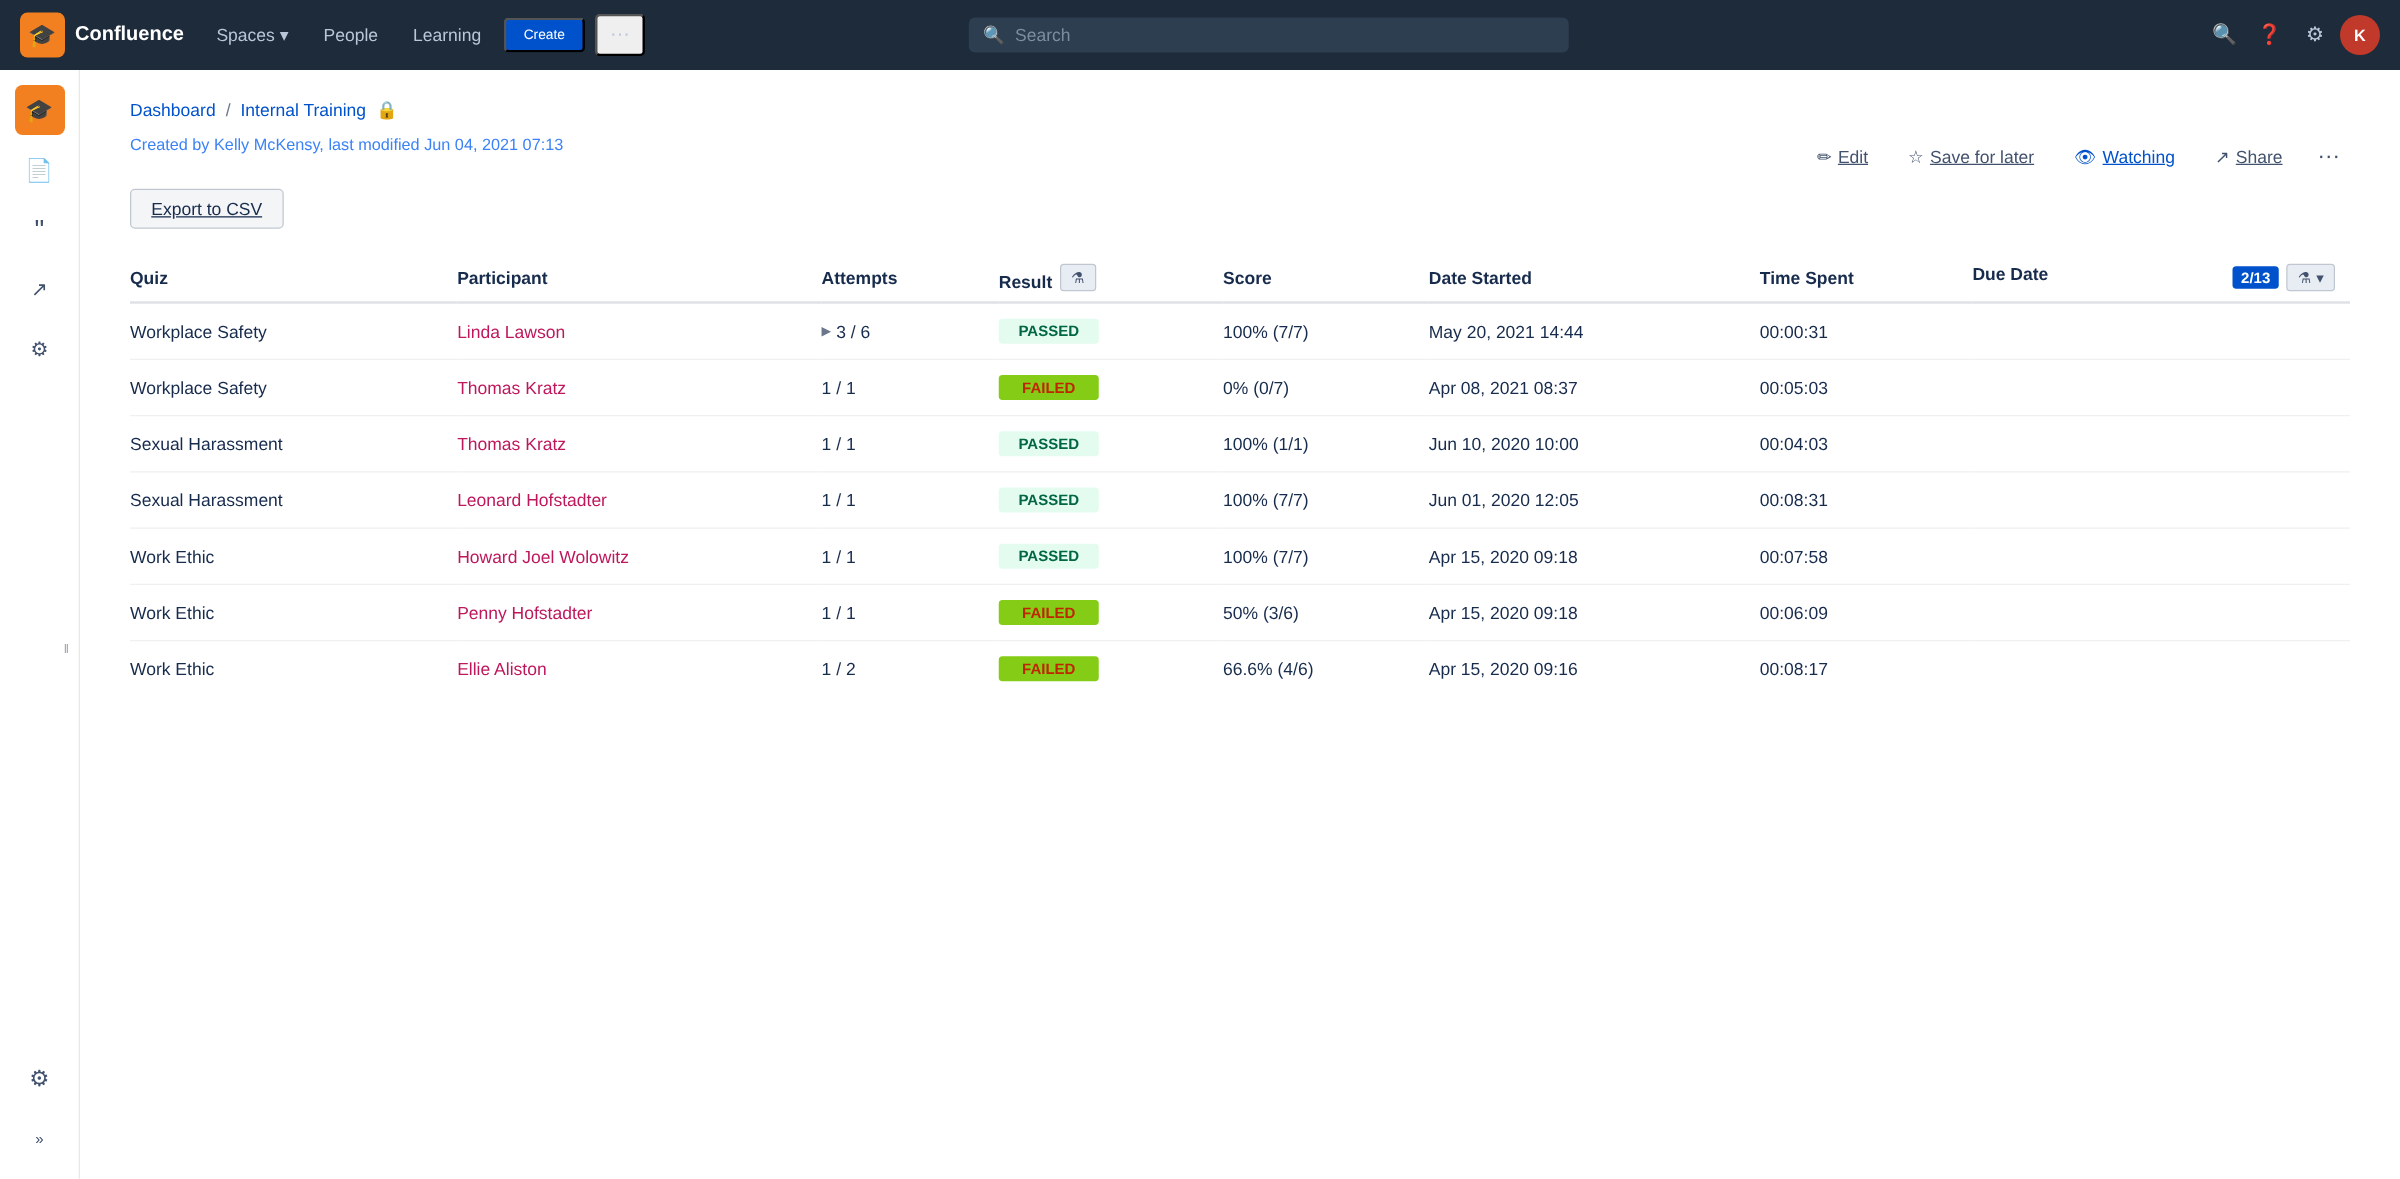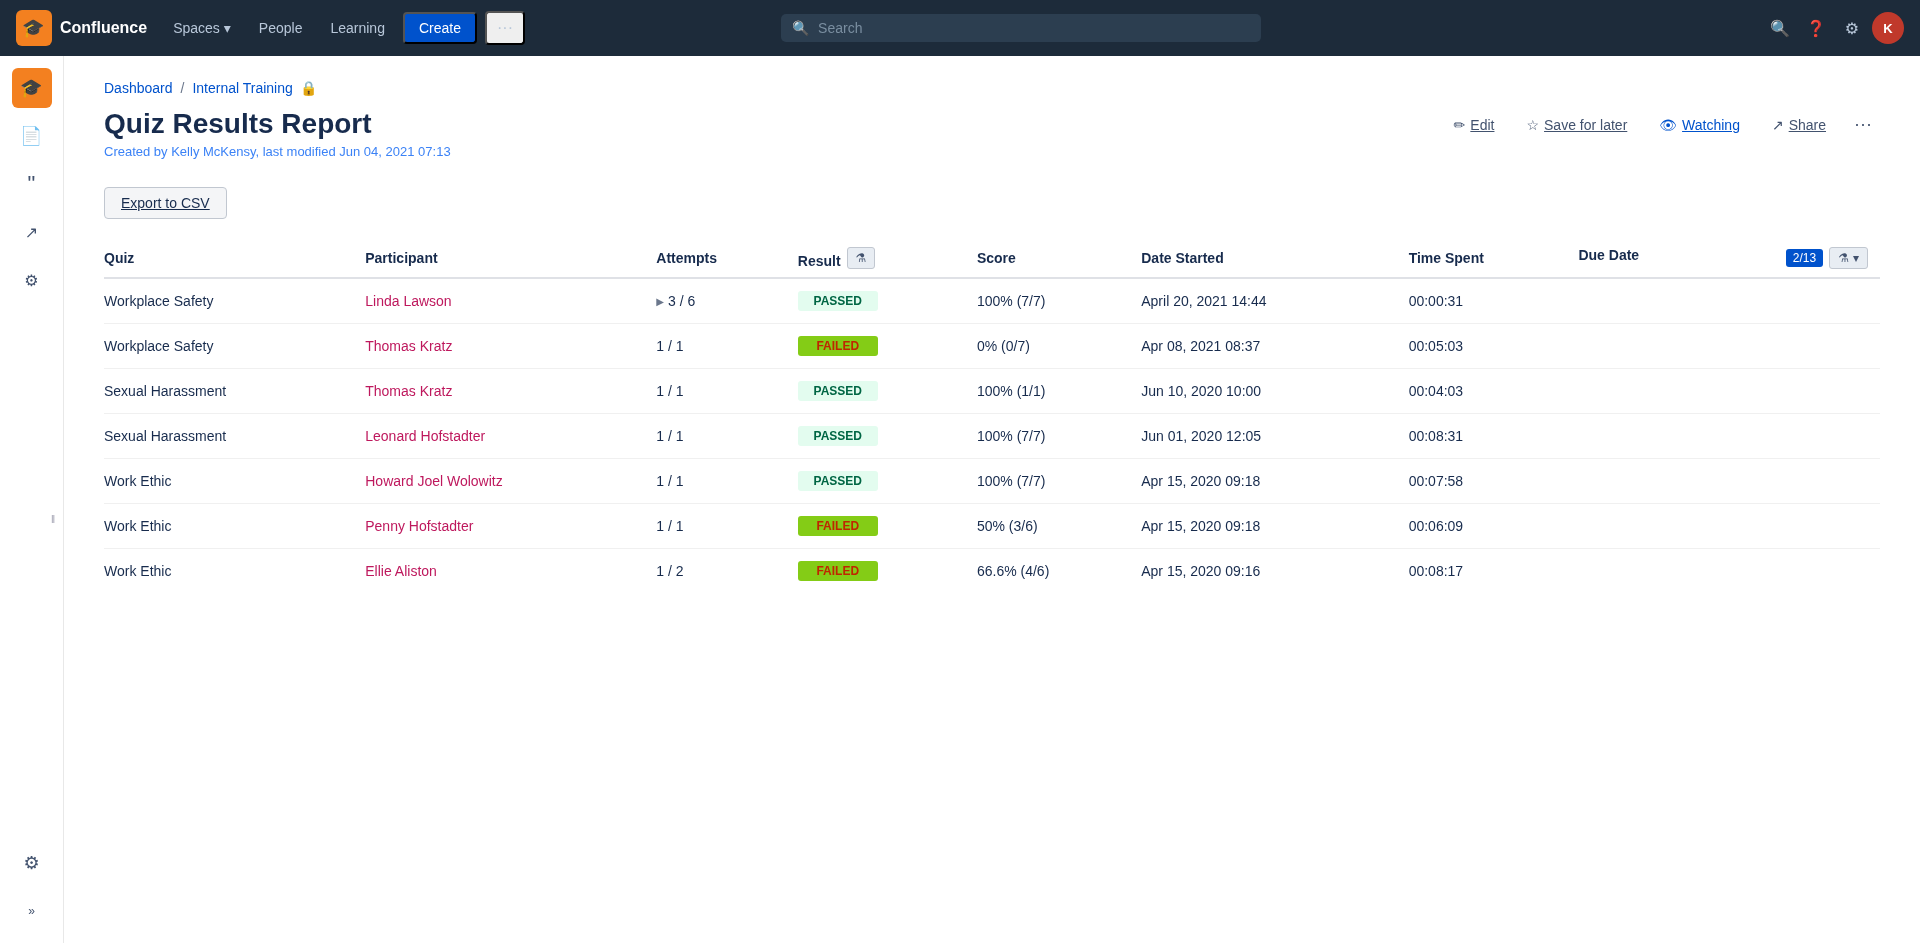--- a/index.html
+++ b/index.html
@@ -38,21 +38,21 @@
       cursor: pointer;
       font-size: 14px;
       display: flex; align-items: center; gap: 4px;
     }
     .nav-create {
       background: #0052cc;
       color: white;
       padding: 6px 14px;
       border-radius: 4px;
       cursor: pointer;
-      font-size: 14px;
+      font-size: 11px;
       font-weight: 500;
     }
     .nav-more {
       color: #b8c7d9;
       padding: 6px 10px;
       border-radius: 4px;
       cursor: pointer;
       font-size: 16px;
     }
     .nav-search {
@@ -260,21 +260,21 @@
       display: flex; align-items: center; gap: 4px;
       font-size: 12px;
       color: #42526e;
     }
     .pagination-badge {
       background: #0052cc;
       color: white;
       border-radius: 3px;
       padding: 2px 7px;
       font-size: 12px;
-      font-weight: 400;
+      font-weight: 700;
     }
     .col-filter-area {
       display: flex; align-items: flex-end; gap: 6px;
     }
   </style>
 </head>
 <body>
 
 <nav class="top-nav">
   <div class="nav-logo">🎓</div>
@@ -325,21 +325,20 @@
   <div class="breadcrumb">
     <a href="#">Dashboard</a>
     <span class="breadcrumb-sep">/</span>
     <a href="#">Internal Training</a>
     <span class="breadcrumb-lock">🔒</span>
   </div>
 
   
   <div class="page-header-actions">
     <div>
-      <h1 class="page-title">Quiz Results Report</h1>
       <div class="page-meta">Created by Kelly McKensy, last modified Jun 04, 2021 07:13</div>
     </div>
     <div class="action-buttons">
       <button class="action-btn">
         <span>✏</span>
         <span class="action-btn-text">Edit</span>
       </button>
       <button class="action-btn">
         <span>☆</span>
         <span class="action-btn-text">Save for later</span>
@@ -400,21 +399,21 @@
     <td>
       <div class="attempts-cell">
         <span class="expand-icon">▶</span>
         3 / 6
       </div>
     </td>
     <td>
       <span class="badge badge-passed">PASSED</span>
     </td>
     <td>100% (7/7)</td>
-    <td>April 20, 2021 14:44</td>
+    <td>May 20, 2021 14:44</td>
     <td>00:00:31</td>
     <td></td>
   </tr>
         <tr>
     <td>Workplace Safety</td>
     <td>
       <a href="#" class="participant-link">Thomas Kratz</a>
     </td>
     <td>
       <div class="attempts-cell">

